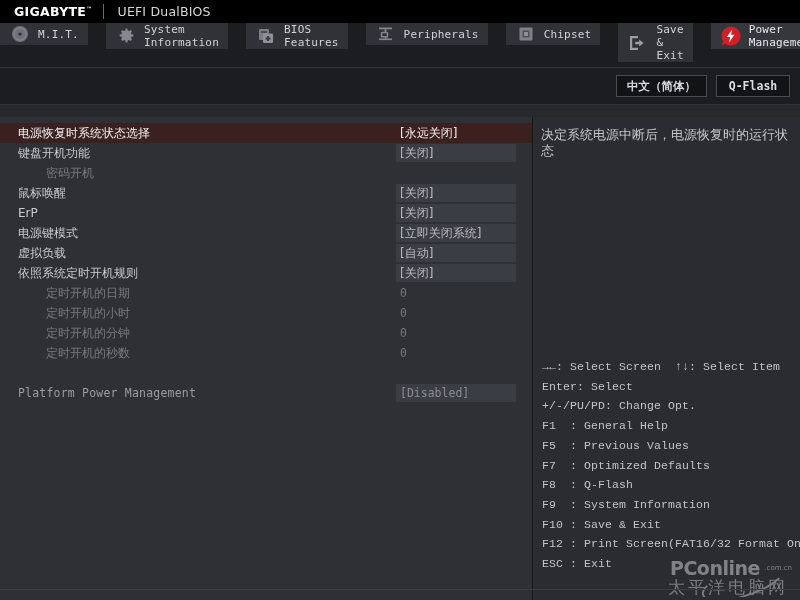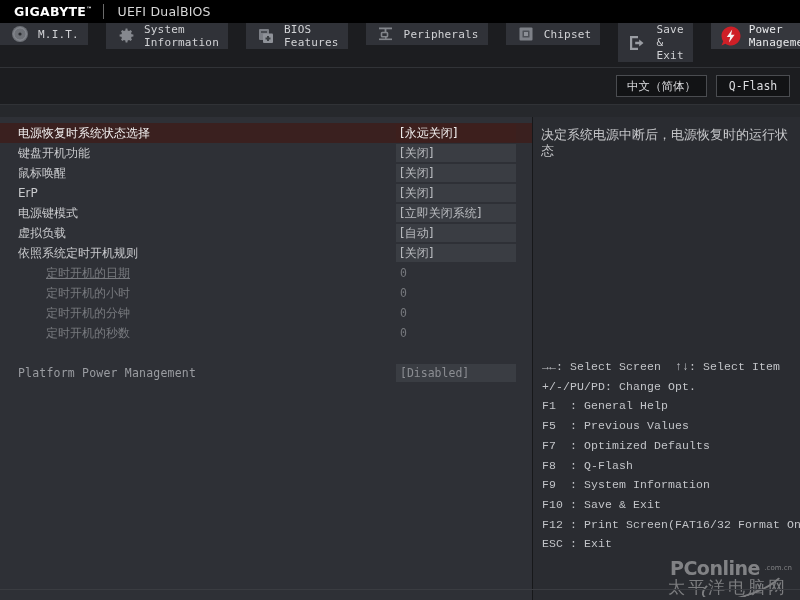--- a/index.html
+++ b/index.html
@@ -59,21 +59,21 @@
     position: absolute; left: 0; top: 68px; width: 800px; height: 37px;
     background: #1c1d20; display: flex; align-items: center;
     justify-content: flex-end; padding-right: 10px;
     border-bottom: 1px solid #303236;
   }
   .subbtn {
     height: 22px; min-width: 74px; padding: 0 10px;
     background: #121315; border: 1px solid #4a4c50;
     color: #dcdde0; font-size: 11.5px;
     display: flex; align-items: center; justify-content: center;
-    margin-left: 9px; cursor: default;
+    margin-left: 9px; cursor: default; font-weight: bold;
   }
   .subbtn.cjk { font-family: "DejaVu Sans", "Liberation Sans", sans-serif; }
 
   
   .bodywrap {
     position: absolute; left: 0; top: 105px; width: 800px; height: 484px;
     display: flex;
     margin-top: 12px;
   }
   .leftpane {
@@ -266,20 +266,23 @@
   <div class="bodywrap">
     <div class="leftpane" id="settings-list">
         <div class="row sel">
           <span class="row-label">电源恢复时系统状态选择</span>
           <span class="row-val">[永远关闭]</span>
         </div>
         <div class="row">
           <span class="row-label">键盘开机功能</span>
           <span class="row-val">[关闭]</span>
         </div>
+        <div class="row dim">
+          <span class="row-label" style="padding-left: 28px;">密码开机</span>
+        </div>
         <div class="row">
           <span class="row-label">鼠标唤醒</span>
           <span class="row-val">[关闭]</span>
         </div>
         <div class="row">
           <span class="row-label">ErP</span>
           <span class="row-val">[关闭]</span>
         </div>
         <div class="row">
           <span class="row-label">电源键模式</span>
@@ -287,21 +290,21 @@
         </div>
         <div class="row">
           <span class="row-label">虚拟负载</span>
           <span class="row-val">[自动]</span>
         </div>
         <div class="row">
           <span class="row-label">依照系统定时开机规则</span>
           <span class="row-val">[关闭]</span>
         </div>
         <div class="row dim">
-          <span class="row-label" style="padding-left: 28px; text-decoration: underline;">定时开机的日期</span>
+          <span class="row-label" style="padding-left: 28px;">定时开机的日期</span>
           <span class="row-val plain">0</span>
         </div>
         <div class="row dim">
           <span class="row-label" style="padding-left: 28px;">定时开机的小时</span>
           <span class="row-val plain">0</span>
         </div>
         <div class="row dim">
           <span class="row-label" style="padding-left: 28px;">定时开机的分钟</span>
           <span class="row-val plain">0</span>
         </div>
@@ -312,20 +315,21 @@
         <div class="row spacer"></div>
         <div class="row ascii">
           <span class="row-label">Platform Power Management</span>
           <span class="row-val ascii">[Disabled]</span>
         </div>
       </div>
     <div class="rightpane">
       <div class="help">决定系统电源中断后，电源恢复时的运行状态</div>
       <div class="legend" id="legend">
           <div class="legend-line">→←: Select Screen  ↑↓: Select Item</div>
+          <div class="legend-line">Enter: Select</div>
           <div class="legend-line">+/-/PU/PD: Change Opt.</div>
           <div class="legend-line">F1  : General Help</div>
           <div class="legend-line">F5  : Previous Values</div>
           <div class="legend-line">F7  : Optimized Defaults</div>
           <div class="legend-line">F8  : Q-Flash</div>
           <div class="legend-line">F9  : System Information</div>
           <div class="legend-line">F10 : Save &amp; Exit</div>
           <div class="legend-line">F12 : Print Screen(FAT16/32 Format Only)</div>
           <div class="legend-line">ESC : Exit</div>
         </div>

